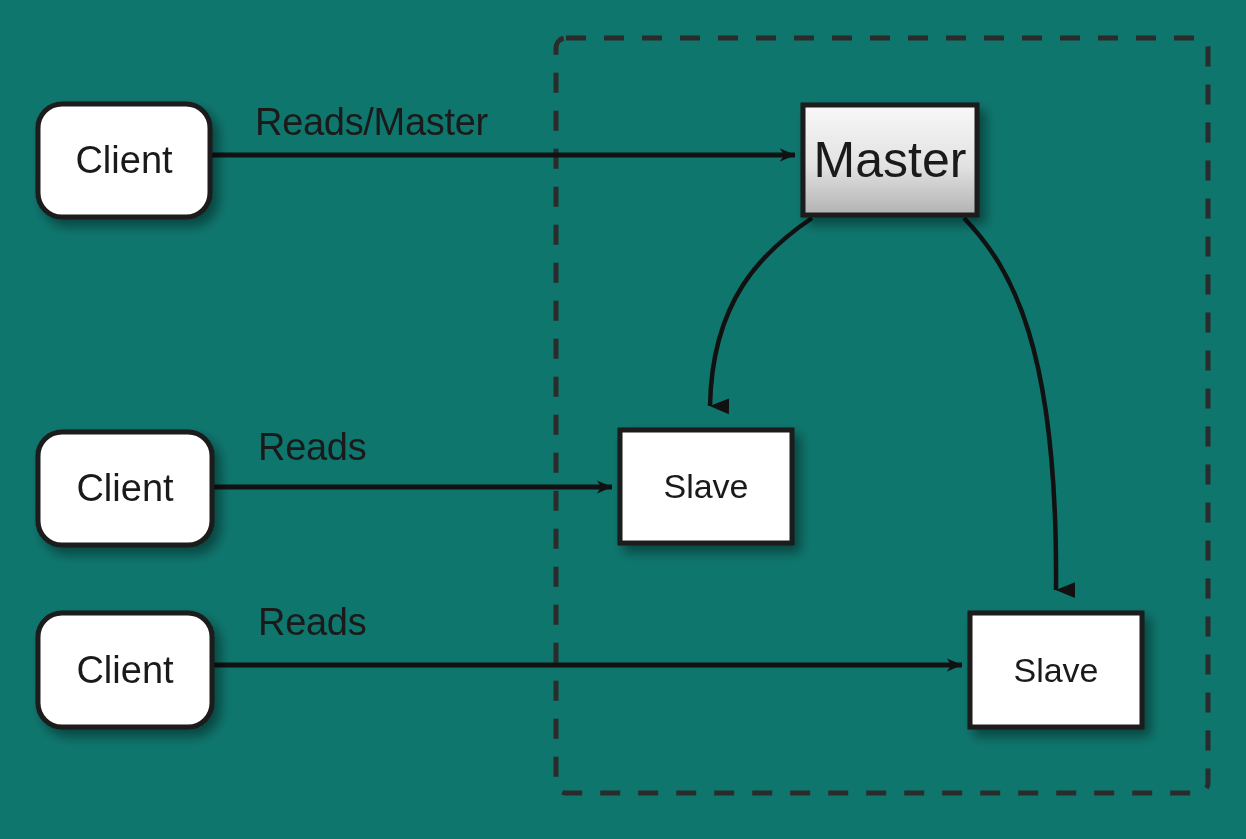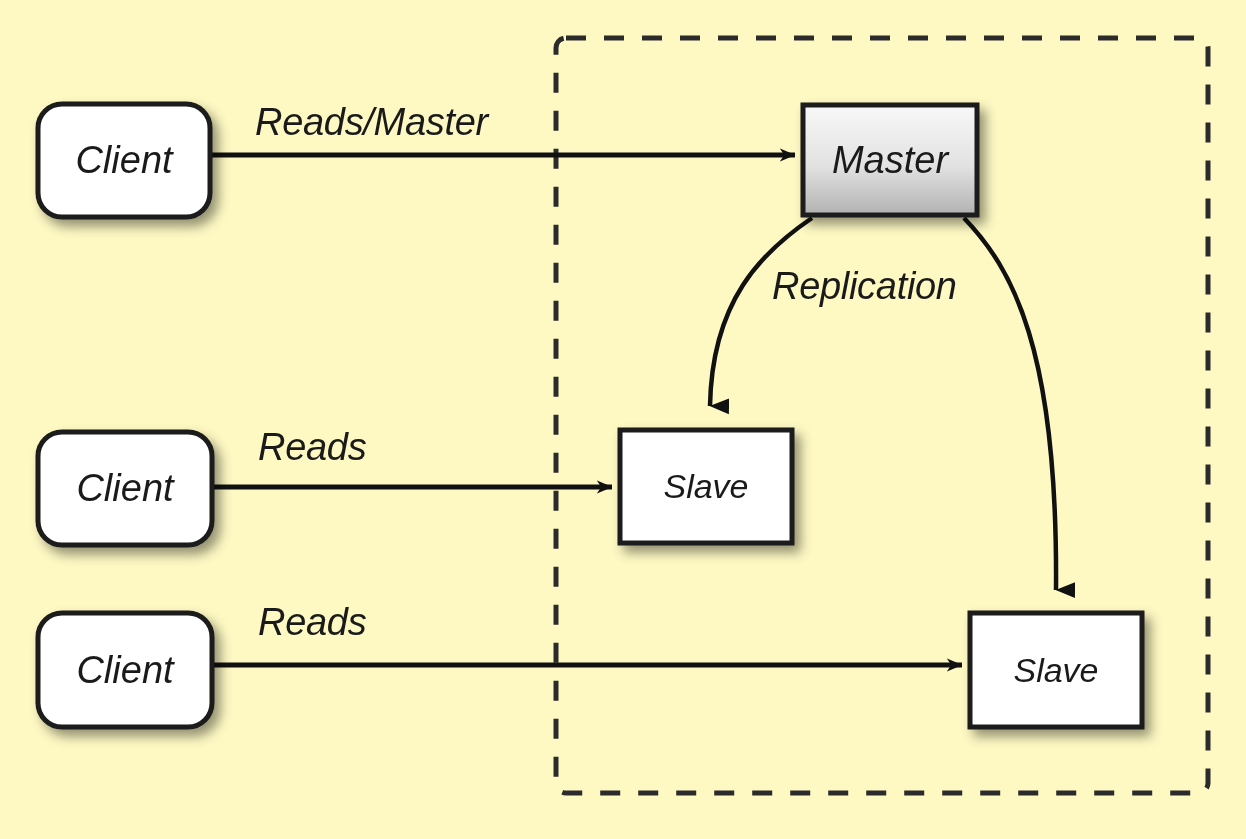--- a/index.html
+++ b/index.html
@@ -4,24 +4,23 @@
 <style>
   html, body {
     margin: 0;
     padding: 0;
     background: #ffffff;
   }
   #canvas {
     position: relative;
     width: 1246px;
     height: 839px;
-    background: #fef9c3;
+    background: #0f766e;
     overflow: hidden;
     font-family: "Liberation Sans", sans-serif;
-    font-style: italic;
   }
   svg.layer {
     position: absolute;
     left: 0;
     top: 0;
     width: 1246px;
     height: 839px;
   }
   .node-label {
     position: absolute;
@@ -89,27 +88,26 @@
 
     <rect filter="url(#dropShadow)" x="970" y="613" width="172" height="114" fill="#ffffff" stroke="#1a1a1a" stroke-width="5"></rect>
   </svg>
 
   <div class="node-label" style="left:38px; top:104px; width:172px; height:113px; font-size:38px;">Client</div>
 
   <div class="node-label" style="left:38px; top:432px; width:174px; height:113px; font-size:38px;">Client</div>
 
   <div class="node-label" style="left:38px; top:613px; width:174px; height:114px; font-size:38px;">Client</div>
 
-  <div class="node-label" style="left:803px; top:105px; width:174px; height:110px; font-size:38px;">Master</div>
+  <div class="node-label" style="left:803px; top:105px; width:174px; height:110px; font-size:50px;">Master</div>
 
   <div class="node-label" style="left:620px; top:430px; width:172px; height:113px; font-size:34px;">Slave</div>
 
   <div class="node-label" style="left:970px; top:613px; width:172px; height:114px; font-size:34px;">Slave</div>
 
   <div class="edge-label" style="left:255px; top:101px;">Reads/Master</div>
 
   <div class="edge-label" style="left:258px; top:426px;">Reads</div>
 
   <div class="edge-label" style="left:258px; top:601px;">Reads</div>
 
-  <div class="edge-label" style="left:772px; top:265px;">Replication</div>
 
 </div>
 
 </body></html>

